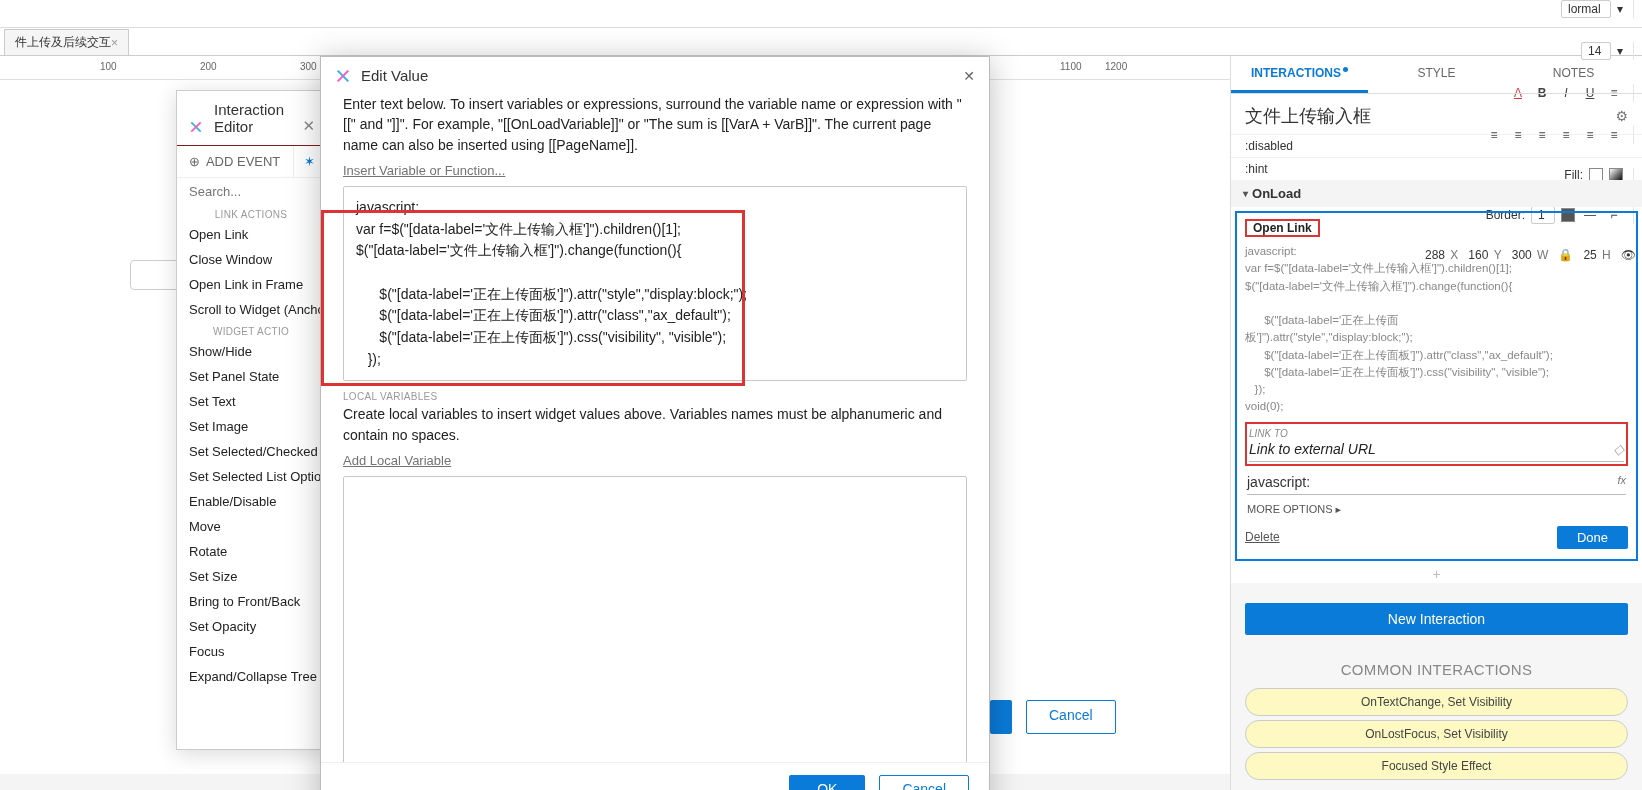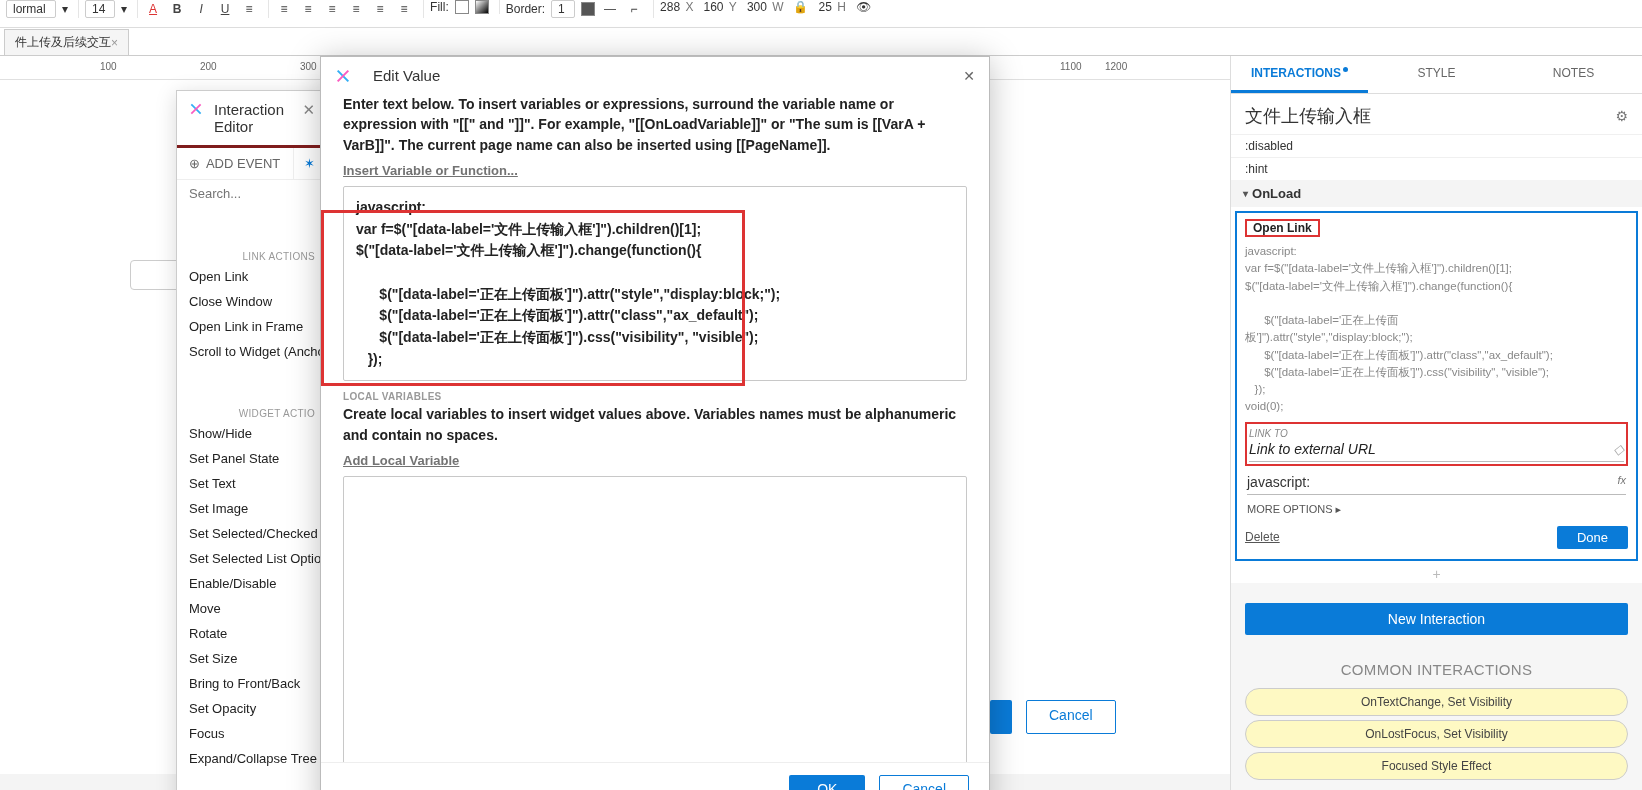--- a/index.html
+++ b/index.html
@@ -1,19 +1,19 @@
 <!DOCTYPE html>
 <html><head>
 <meta charset="utf-8">
 <style>
   * { box-sizing: border-box; margin: 0; padding: 0; font-family: -apple-system, "Segoe UI", Arial, sans-serif; }
   html, body { width: 1642px; height: 790px; background: #fff; overflow: hidden; font-size: 13px; color: #333; }
 
   
-  .toolbar { height: 28px; border-bottom: 1px solid #ddd; display: flex; align-items: flex-start; gap: 4px; padding: 0 6px; font-size: 12px; color: #333; }
+  .toolbar { height: 28px; border-bottom: 1px solid #ddd; display: flex; align-items: flex-end; gap: 24px; padding: 0 6px; font-size: 12px; color: #333; flex-direction: column; }
   .tb-group { display: flex; align-items: center; gap: 6px; border-right: 1px solid #e5e5e5; padding-right: 10px; margin-right: 2px; }
   .tb-sel { border: 1px solid #ccc; padding: 1px 6px; border-radius: 2px; background: #fff; min-width: 50px; font-size: 12px; }
   .tb-ic { width: 18px; height: 18px; display: inline-flex; align-items: center; justify-content: center; color: #444; }
   .tb-ic.B{font-weight:bold} .tb-ic.I{font-style:italic} .tb-ic.U{text-decoration:underline}
   .colorbox{width:14px;height:14px;border:1px solid #888;}
   .grad{background:linear-gradient(135deg,#fff,#000);}
   .coords{display:flex;gap:10px;font-size:12px;color:#333;}
   .coords span b{font-weight:normal;color:#777;margin-left:2px}
 
   
@@ -56,37 +56,37 @@
   .donebtn{background:#0a7bd8;color:#fff;border:none;padding:4px 20px;font-size:13px;border-radius:2px;}
   .addplus{height:18px; text-align:center; color:#bbb; font-size:14px; line-height:18px;}
   .spacer{height:30px;}
   .newint{background:#0a7bd8;color:#fff;text-align:center;padding:8px 0;margin:20px 14px;font-size:14px;border-radius:2px;}
   .commonhdr{text-align:center;font-size:15px;color:#888;padding:6px 0;letter-spacing:0.3px;}
   .commonbtn{margin:4px 14px;border:1px solid #ccc;border-radius:14px;padding:6px 0;text-align:center;font-size:12px;color:#444;background:#fef9c3;}
   .graybg{background:#f6f6f6;padding-bottom:14px;}
 
   
   .ie-window{position:absolute; left:176px; top:34px; width:150px; background:#fff; box-shadow:0 4px 20px rgba(0,0,0,0.15); border:1px solid #ccc; font-size:13px;}
-  .ie-title{display:flex;align-items:flex-start;gap:11px;padding:10px 12px;border-bottom:3px solid #7f1d1d;font-size:15px;}
+  .ie-title{display:flex;align-items:flex-end;gap:11px;padding:10px 12px;border-bottom:1px solid #7f1d1d;font-size:15px;}
   .ie-title .close{position:absolute;right:10px;color:#888;cursor:pointer;}
   .axlogo{width:16px;height:16px;}
   .ie-row{display:flex;align-items:center;border-bottom:1px solid #eee;}
   .ie-addevent{flex:1;padding:8px 12px;color:#666;display:flex;align-items:center;gap:6px;}
   .ie-gear{padding:8px 10px;color:#0a7bd8;border-left:1px solid #eee;}
   .ie-search{width:100%;border:none;padding:6px 12px;font-size:13px;outline:none;}
-  .ie-section{font-size:10px;color:#999;padding:4px 10px 2px; text-align:right; letter-spacing:0.3px;margin-top:40px;}
+  .ie-section{font-size:10px;color:#999;padding:4px 10px 2px; text-align:center; letter-spacing:0.3px;}
   .ie-list{}
   .ie-item{padding:5px 12px;font-size:13px;color:#222;white-space:nowrap;overflow:hidden;}
   .ie-footerspace{height:60px;}
 
   
   .modal{position:absolute; left:320px; top:0; width:670px; height:760px; background:#fff; box-shadow:0 4px 30px rgba(0,0,0,0.25); border:1px solid #bbb; z-index:50; display:flex; flex-direction:column;}
-  .mtitle{display:flex;align-items:center;gap:22px;padding:10px 14px;}
+  .mtitle{display:flex;align-items:center;gap:10px;padding:10px 14px;}
   .mtitle .close{margin-left:auto;color:#666;font-size:14px;cursor:pointer;}
-  .mbody{padding:0 22px 14px; overflow:auto; flex:1;font-weight:bold;}
+  .mbody{padding:0 22px 14px; overflow:auto; flex:1;}
   .mpara{font-size:14px;color:#222;line-height:1.45;margin-bottom:8px;}
   .mlink{font-size:13px;color:#737373;text-decoration:underline;display:inline-block;margin-bottom:8px;}
   .codebox{width:100%; border:1px solid #c8c8c8; border-radius:2px; padding:10px 12px; font-size:14px; font-family:inherit; line-height:1.55; color:#222; min-height:170px;}
   .redframe{position:absolute; border:3px solid #d33; pointer-events:none;}
   .secthdr{font-size:10px;color:#999;padding:10px 0 2px;letter-spacing:0.3px;}
   .varbox{width:100%;height:300px;border:1px solid #c8c8c8;border-radius:2px;}
   .mfooter{display:flex;justify-content:flex-end;gap:14px;padding:12px 20px;border-top:1px solid #eee;}
   .btn-primary{background:#0a7bd8;color:#fff;border:none;padding:5px 28px;font-size:14px;border-radius:2px;}
   .btn-outline{background:#fff;color:#0a7bd8;border:1px solid #0a7bd8;padding:5px 22px;font-size:14px;border-radius:2px;}
 

